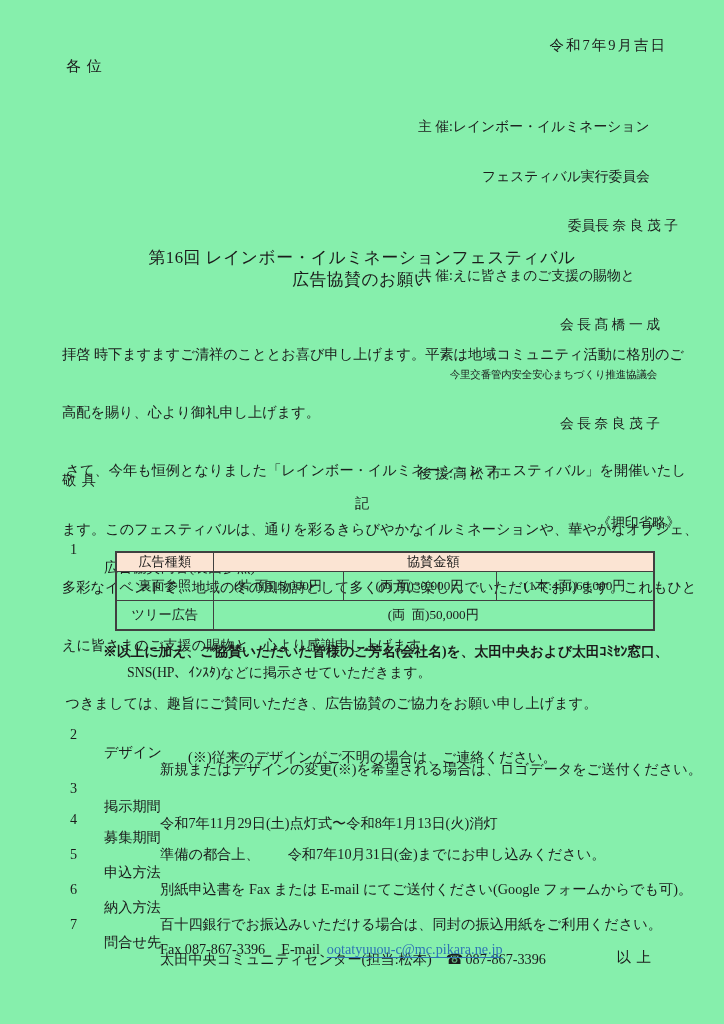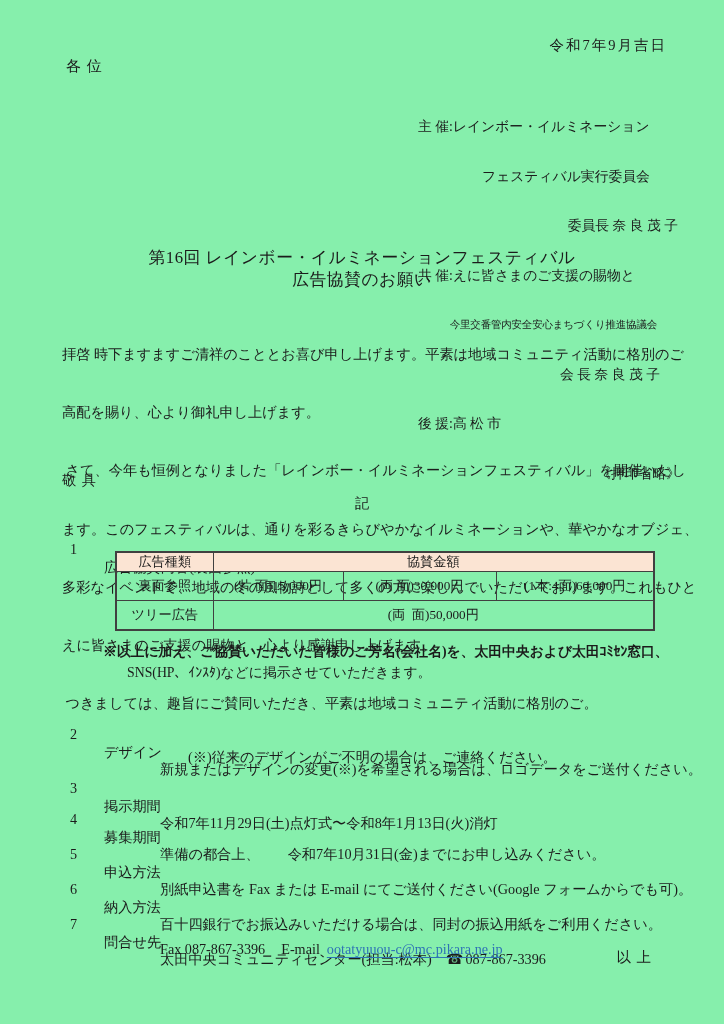--- a/index.html
+++ b/index.html
@@ -66,37 +66,38 @@
 <div class="page">
 
   <div class="abs date">令和7年9月吉日</div>
   <div class="abs recipient">各 位</div>
 
   <div class="abs org">
     <div class="org-line">主 催:レインボー・イルミネーション</div>
     <div class="org-line indent1">フェスティバル実行委員会</div>
     <div class="org-line r pr2">委員長 奈 良 茂 子</div>
     <div class="org-line">共 催:えに皆さまのご支援の賜物と</div>
+    <div class="org-line r pr20">会 長 髙 橋 一 成</div>
     <div class="org-line r small">今里交番管内安全安心まちづくり推進協議会</div>
     <div class="org-line r pr20">会 長 奈 良 茂 子</div>
     <div class="org-line">後 援:高 松 市</div>
     <div class="org-line r">《押印省略》</div>
   </div>
 
   <div class="abs title1">第16回 レインボー・イルミネーションフェスティバル</div>
   <div class="abs title2">広告協賛のお願い</div>
 
   <div class="abs body">
     <div class="bline">拝啓 時下ますますご清祥のこととお喜び申し上げます。平素は地域コミュニティ活動に格別のご</div>
     <div class="bline">高配を賜り、心より御礼申し上げます。</div>
     <div class="bline"> さて、今年も恒例となりました「レインボー・イルミネーションフェスティバル」を開催いたし</div>
     <div class="bline">ます。このフェスティバルは、通りを彩るきらびやかなイルミネーションや、華やかなオブジェ、</div>
     <div class="bline">多彩なイベントで、地域の冬の風物詩として多くの方に楽しんでいただいております。これもひと</div>
     <div class="bline">えに皆さまのご支援の賜物と、心より感謝申し上げます。</div>
-    <div class="bline"> つきましては、趣旨にご賛同いただき、平素は地域コミュニティ活動に格別のご。</div>
+    <div class="bline"> つきましては、趣旨にご賛同いただき、広告協賛のご協力をお願い申し上げます。</div>
   </div>
 
   <div class="abs keigu">敬 具</div>
   <div class="abs ki">記</div>
 
   <div class="row" style="top:524px;">
     <span class="n">1</span>
     <span class="t">広告協賛内容(裏面参照)</span>
   </div>
 

